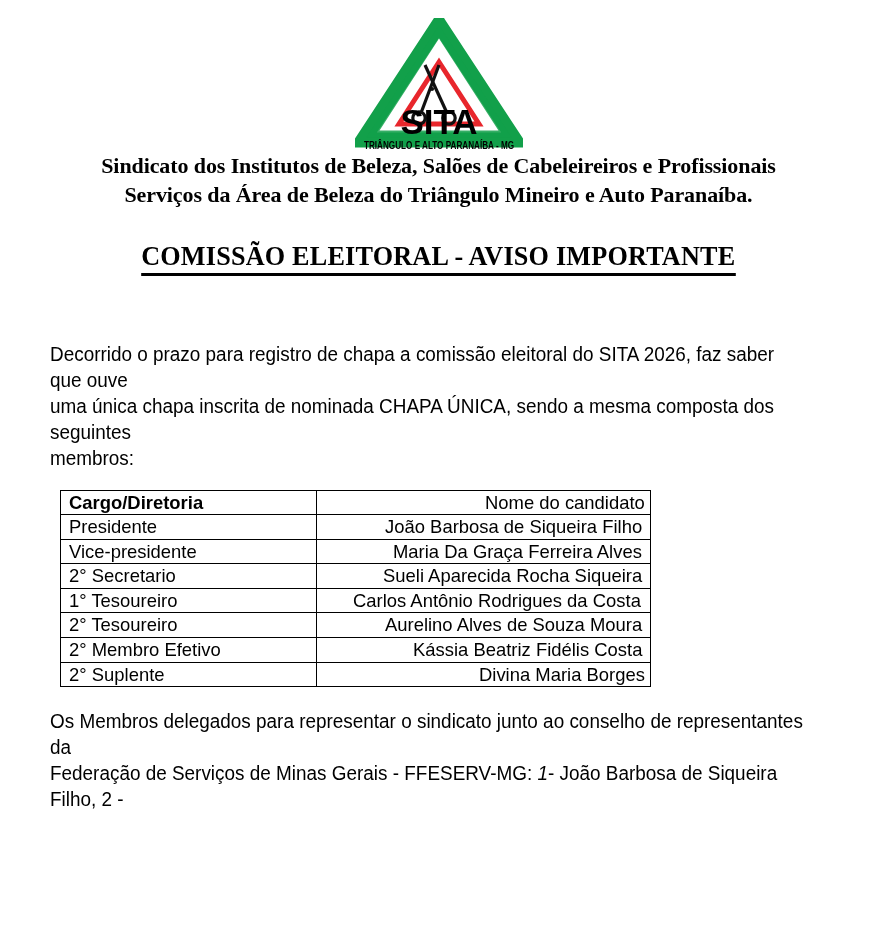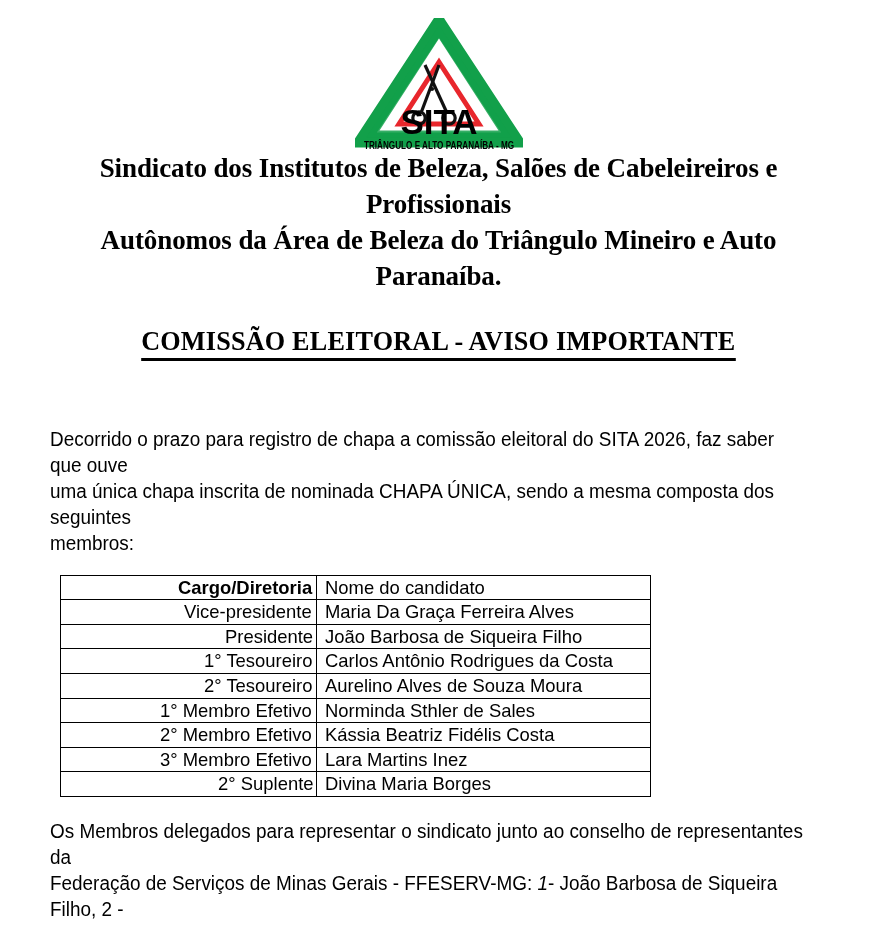--- a/index.html
+++ b/index.html
@@ -26,21 +26,21 @@
     align-items: flex-start;
     padding-top: 18px;
     box-sizing: border-box;
   }
   .logo-svg { display: block; }
 
   
   .org-title {
     font-family: "Liberation Serif", serif;
     font-weight: bold;
-    font-size: 27px;
+    font-size: 22px;
     line-height: 1.33;
     text-align: center;
     margin: 11px 45px 0 45px;
     letter-spacing: -0.1px;
   }
   .org-title .line { display: block; }
 
   .doc-title {
     font-family: "Liberation Serif", serif;
     font-weight: bold;
@@ -86,22 +86,22 @@
   }
   table.chapa td {
     border: 1px solid #000000;
     padding: 0 0 0 8px;
     height: 23.6px;
     line-height: 23.6px;
     vertical-align: middle;
     white-space: nowrap;
     overflow: hidden;
   }
-  table.chapa td.c0 { width: 247px; text-align: right; }
-  table.chapa td.c1 { width: 325px; }
+  table.chapa td.c0 { width: 247px; }
+  table.chapa td.c1 { width: 325px; text-align: right; }
   table.chapa tr.section td,
   table.chapa tr.head td.c0 { font-weight: bold; }
   table.chapa td .txt {
     display: inline-block;
     transform: scaleX(0.97);
     transform-origin: left center;
   }
 </style>
 </head>
 <body>
@@ -123,67 +123,63 @@
     </g>
 
     <text x="84" y="116" text-anchor="middle" font-family="'Liberation Sans', sans-serif" font-size="35" font-weight="bold" fill="#000000">SITA</text>
 
     <text x="84" y="131" text-anchor="middle" font-family="'Liberation Sans', sans-serif" font-size="10.5" font-weight="bold" fill="#000000" textLength="150" lengthAdjust="spacingAndGlyphs">TRIÂNGULO E ALTO PARANAÍBA - MG</text>
   </svg>
 </div>
 
 <div class="org-title">
   <span class="line">Sindicato dos Institutos de Beleza, Salões de Cabeleireiros e Profissionais</span>
-  <span class="line">Autônomos da Área de Beleza do Triângulo Mineiro e Auto Paranaíba.</span>
+  <span class="line">Serviços da Área de Beleza do Triângulo Mineiro e Auto Paranaíba.</span>
 </div>
 
 <div class="doc-title">
   <span class="u">COMISSÃO ELEITORAL  -  AVISO IMPORTANTE</span>
 </div>
 
 <div class="body-text intro">
   <div>Decorrido o prazo para registro de chapa a comissão eleitoral do SITA 2026, faz saber que ouve</div>
   <div>uma única chapa inscrita de nominada CHAPA ÚNICA, sendo a mesma composta dos seguintes</div>
   <div>membros:</div>
 </div>
 
 <div class="table-wrap">
   <table class="chapa">
     <tbody>
         <tr class="head">
           <td class="c0"><span class="txt">Cargo/Diretoria</span></td>
           <td class="c1"><span class="txt">Nome do candidato</span></td>
         </tr>
         <tr class="data">
+          <td class="c0"><span class="txt">Presidente</span></td>
+          <td class="c1"><span class="txt">João Barbosa de Siqueira Filho</span></td>
+        </tr>
+        <tr class="data">
           <td class="c0"><span class="txt">Vice-presidente</span></td>
           <td class="c1"><span class="txt">Maria Da Graça Ferreira Alves</span></td>
         </tr>
         <tr class="data">
-          <td class="c0"><span class="txt">Presidente</span></td>
-          <td class="c1"><span class="txt">João Barbosa de Siqueira Filho</span></td>
+          <td class="c0"><span class="txt">2° Secretario</span></td>
+          <td class="c1"><span class="txt">Sueli Aparecida Rocha Siqueira</span></td>
         </tr>
         <tr class="data">
           <td class="c0"><span class="txt">1° Tesoureiro</span></td>
           <td class="c1"><span class="txt">Carlos Antônio Rodrigues da Costa</span></td>
         </tr>
         <tr class="data">
           <td class="c0"><span class="txt">2° Tesoureiro</span></td>
           <td class="c1"><span class="txt">Aurelino Alves de Souza Moura</span></td>
         </tr>
         <tr class="data">
-          <td class="c0"><span class="txt">1° Membro Efetivo</span></td>
-          <td class="c1"><span class="txt">Norminda Sthler de Sales</span></td>
-        </tr>
-        <tr class="data">
           <td class="c0"><span class="txt">2° Membro Efetivo</span></td>
           <td class="c1"><span class="txt">Kássia Beatriz Fidélis Costa</span></td>
-        </tr>
-        <tr class="data">
-          <td class="c0"><span class="txt">3° Membro Efetivo</span></td>
-          <td class="c1"><span class="txt">Lara Martins Inez</span></td>
         </tr>
         <tr class="data">
           <td class="c0"><span class="txt">2° Suplente</span></td>
           <td class="c1"><span class="txt">Divina Maria Borges</span></td>
         </tr>
       </tbody>
   </table>
 </div>
 
 <div class="body-text after-table">

